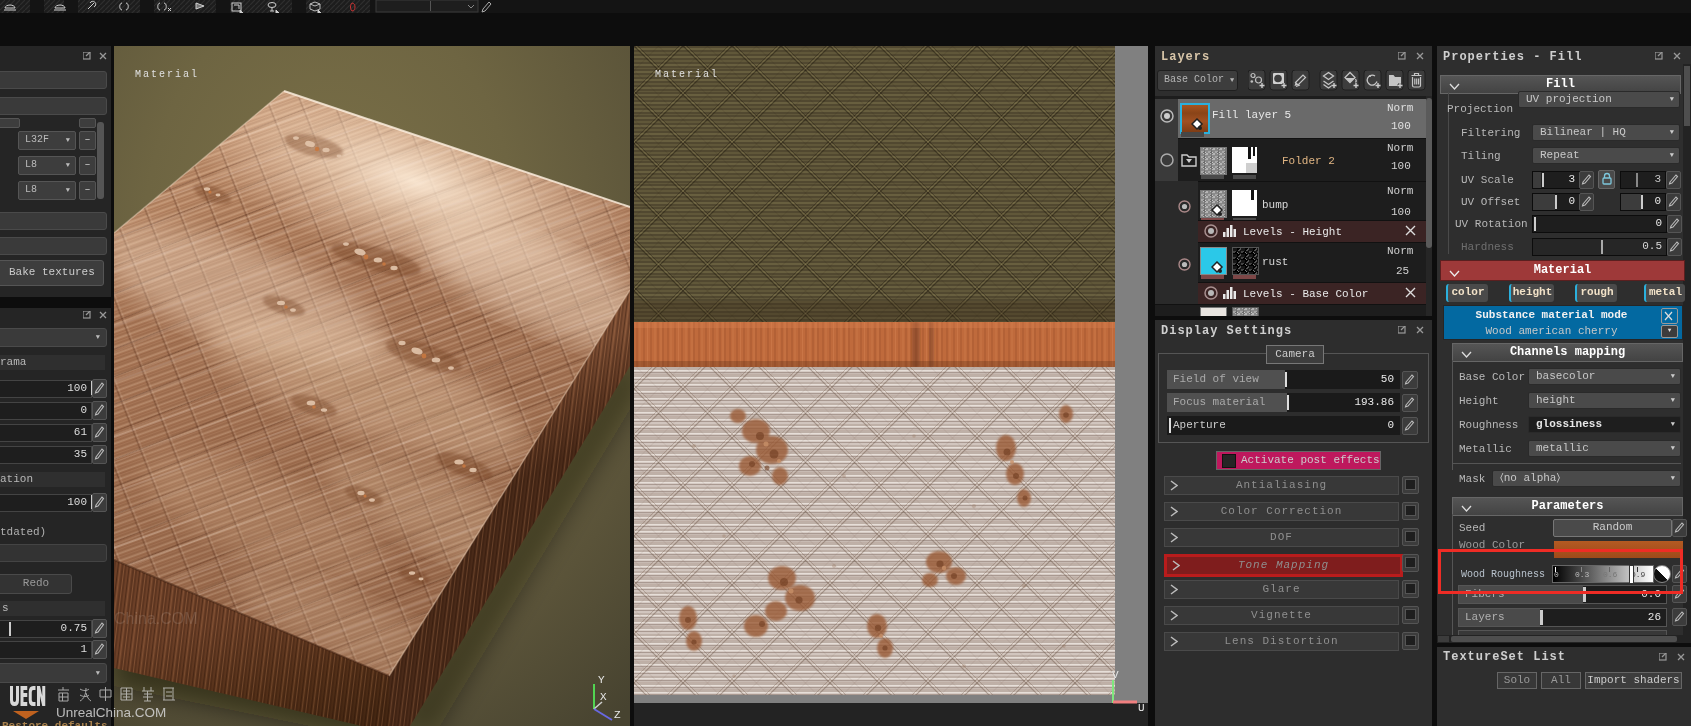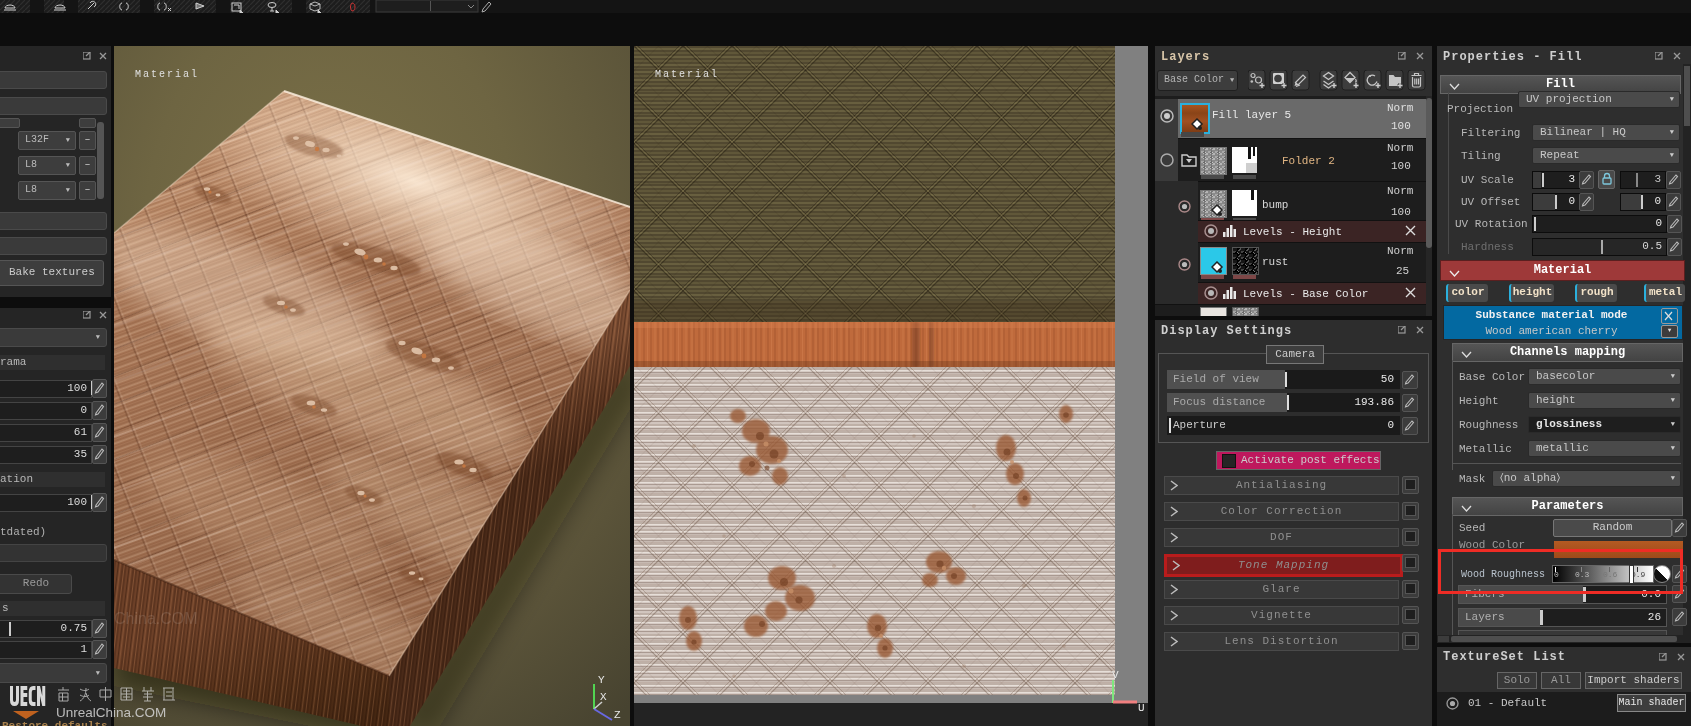--- a/index.html
+++ b/index.html
@@ -651,21 +651,21 @@
     <div class="abs" style="left:118px;top:2px;width:2px;height:15px;background:#ddd;"></div>
     <div class="abs" style="left:6px;top:3px;color:#aaa;font-size:11px;">Field of view</div>
     <div class="abs" style="right:6px;top:3px;color:#e8e8e8;font-size:11px;">50</div>
   </div>
   <div class="pencilbox" style="left:247px;top:51px;"><svg width="12" height="14">
         <path d="M3 10 L9 3 l1.5 1.5 L5 11 l-2.5 .8 z" fill="none" stroke="#bbb" stroke-width="1.1"></path>
       </svg></div>
   <div class="abs" style="left:12px;top:73px;width:233px;height:19px;background:#1a1a1a;">
     <div class="abs" style="left:0;top:0;width:120px;height:19px;background:#505050;"></div>
     <div class="abs" style="left:120px;top:2px;width:2px;height:15px;background:#ddd;"></div>
-    <div class="abs" style="left:6px;top:3px;color:#aaa;font-size:11px;">Focus distance</div>
+    <div class="abs" style="left:6px;top:3px;color:#aaa;font-size:11px;">Focus material</div>
     <div class="abs" style="right:6px;top:3px;color:#e8e8e8;font-size:11px;">193.86</div>
   </div>
   <div class="pencilbox" style="left:247px;top:74px;"><svg width="12" height="14">
         <path d="M3 10 L9 3 l1.5 1.5 L5 11 l-2.5 .8 z" fill="none" stroke="#bbb" stroke-width="1.1"></path>
       </svg></div>
   <div class="abs" style="left:12px;top:96px;width:233px;height:19px;background:#1a1a1a;">
     <div class="abs" style="left:2px;top:2px;width:2px;height:15px;background:#ddd;"></div>
     <div class="abs" style="left:6px;top:3px;color:#ccc;font-size:11px;">Aperture</div>
     <div class="abs" style="right:6px;top:3px;color:#e8e8e8;font-size:11px;">0</div>
   </div>
@@ -902,28 +902,20 @@
 <div class="abs" id="tset" style="left:1437px;top:647px;width:254px;height:79px;background:#2e2e2e;">
   <div class="abs hdrtxt" style="left:6px;top:3px;">TextureSet List</div>
   <div class="wicons" style="top:6px;right:6px;"><svg width="26" height="9">
         <rect x="0" y="0" width="7" height="7" fill="none" stroke="#999" stroke-width="1.2"></rect>
         <path d="M3 4 L7 0" stroke="#999" stroke-width="1.2"></path>
         <path d="M19 1 L25 7 M25 1 L19 7" stroke="#999" stroke-width="1.3"></path>
       </svg></div>
   <div class="abs" style="left:60px;top:25px;width:38px;height:15px;background:#383838;border:1px solid #666;color:#999;font-size:11px;text-align:center;line-height:14px;">Solo</div>
   <div class="abs" style="left:104px;top:25px;width:38px;height:15px;background:#383838;border:1px solid #666;color:#999;font-size:11px;text-align:center;line-height:14px;">All</div>
   <div class="abs" style="left:148px;top:25px;width:95px;height:15px;background:#3d3d3d;border:1px solid #666;color:#ccc;font-size:11px;text-align:center;line-height:14px;">Import shaders</div>
-  <div class="abs" style="left:0;top:45px;width:254px;height:34px;background:#1c1c1c;box-shadow:0 10px 0 #1c1c1c;">
-    <svg class="abs" style="left:9px;top:5px;" width="13" height="13">
-        <circle cx="6.5" cy="6.5" r="5.5" fill="none" stroke="#999" stroke-width="1.3"></circle>
-        <circle cx="6.5" cy="6.5" r="2.6" fill="#aaa"></circle>
-      </svg>
-    <div class="abs" style="left:31px;top:5px;color:#c8c8c8;font-size:11px;">01 - Default</div>
-    <div class="abs" style="left:180px;top:2px;width:67px;height:16px;background:#3d3d3d;border:1px solid #888;color:#e8e8e8;font-size:10px;text-align:center;line-height:15px;">Main shader</div>
-  </div>
 </div>
 
 <div class="abs" id="redrect" style="left:1438px;top:549px;width:239px;height:39px;border:3px solid #ef2c25;z-index:50;"></div>
 
 <div class="abs" id="wmark" style="left:0;top:680px;width:260px;height:46px;z-index:60;">
 <svg width="260" height="46">
 <g fill="#e8e8e8" opacity="0.92" transform="translate(2.5,0) scale(0.75,1)">
   <path d="M10 6 h4 v14 q0 2 2 2 h0 q2 0 2 -2 V6 h4 v14 q0 6 -6 6 t-6 -6 z"></path>
   <path d="M24 6 h9 v4 h-5 v3 h5 v4 h-5 v5 h5 v4 h-9 z"></path>
   <path d="M35 12 q0 -6 6 -6 h3 v4 h-3 q-2 0 -2 2 v8 q0 2 2 2 h3 v4 h-3 q-6 0 -6 -6 z"></path>

